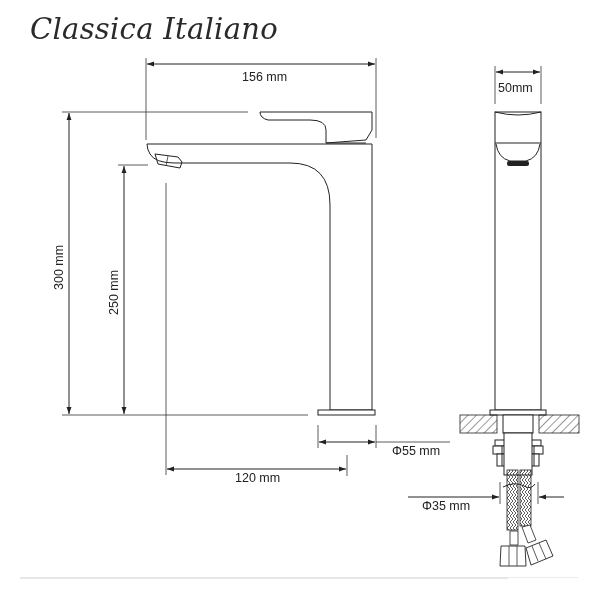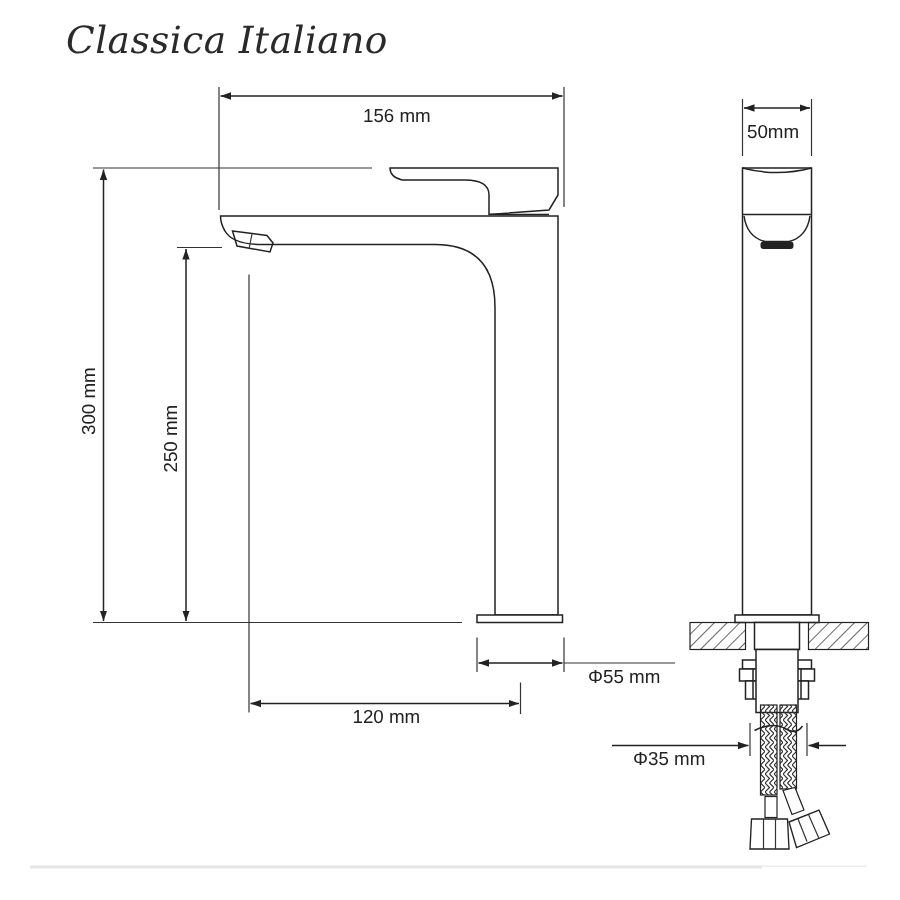--- a/index.html
+++ b/index.html
@@ -1,20 +1,20 @@
 <!DOCTYPE html>
 <html><head>
   <meta charset="utf-8">
   <style>
     html, body { margin: 0; padding: 0; background: #ffffff; }
     body { width: 600px; height: 600px; position: relative; overflow: hidden; font-family: "Liberation Sans", sans-serif; }
     .brand {
-      position: absolute; left: 44px; top: 12px;
+      position: absolute; left: 30px; top: 12px;
       font-family: "DejaVu Serif", serif; font-style: italic;
-      font-size: 25px; color: #2a2a2a; letter-spacing: 0.3px;
+      font-size: 29px; color: #2a2a2a; letter-spacing: 0.3px;
     }
     svg.drawing { position: absolute; left: 0; top: 0; }
     .dim-text { font-family: "Liberation Sans", sans-serif; font-size: 12.5px; fill: #222; }
     .ln { stroke: #222; stroke-width: 1; fill: none; }
     .ln-thin { stroke: #333; stroke-width: 0.8; fill: none; }
     .fill-w { fill: #fff; stroke: #222; stroke-width: 1; }
     .footer-line { position: absolute; left: 20px; top: 577px; width: 488px; height: 2px; background: #e6e6e6; }
     .footer-line2 { position: absolute; left: 508px; top: 577px; width: 70px; height: 1px; background: #ececec; }
   </style>
 </head>

